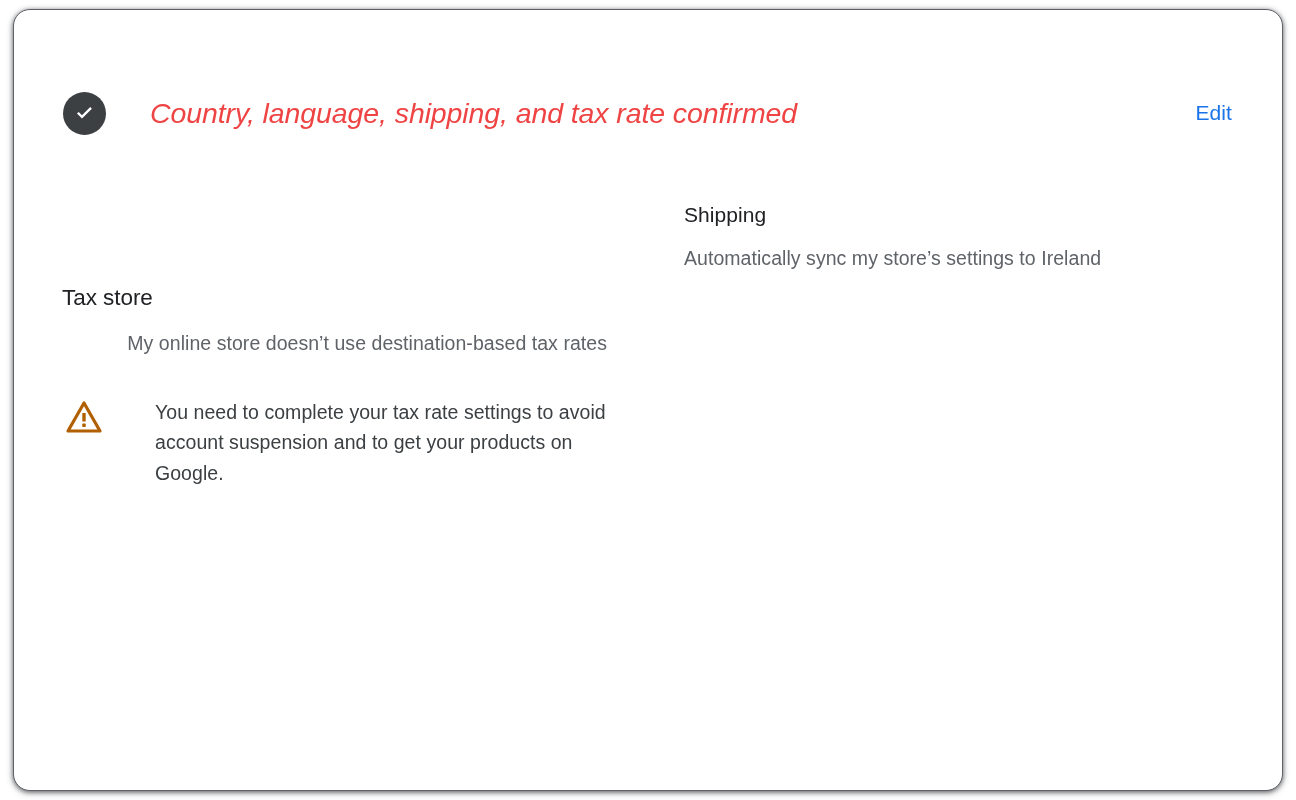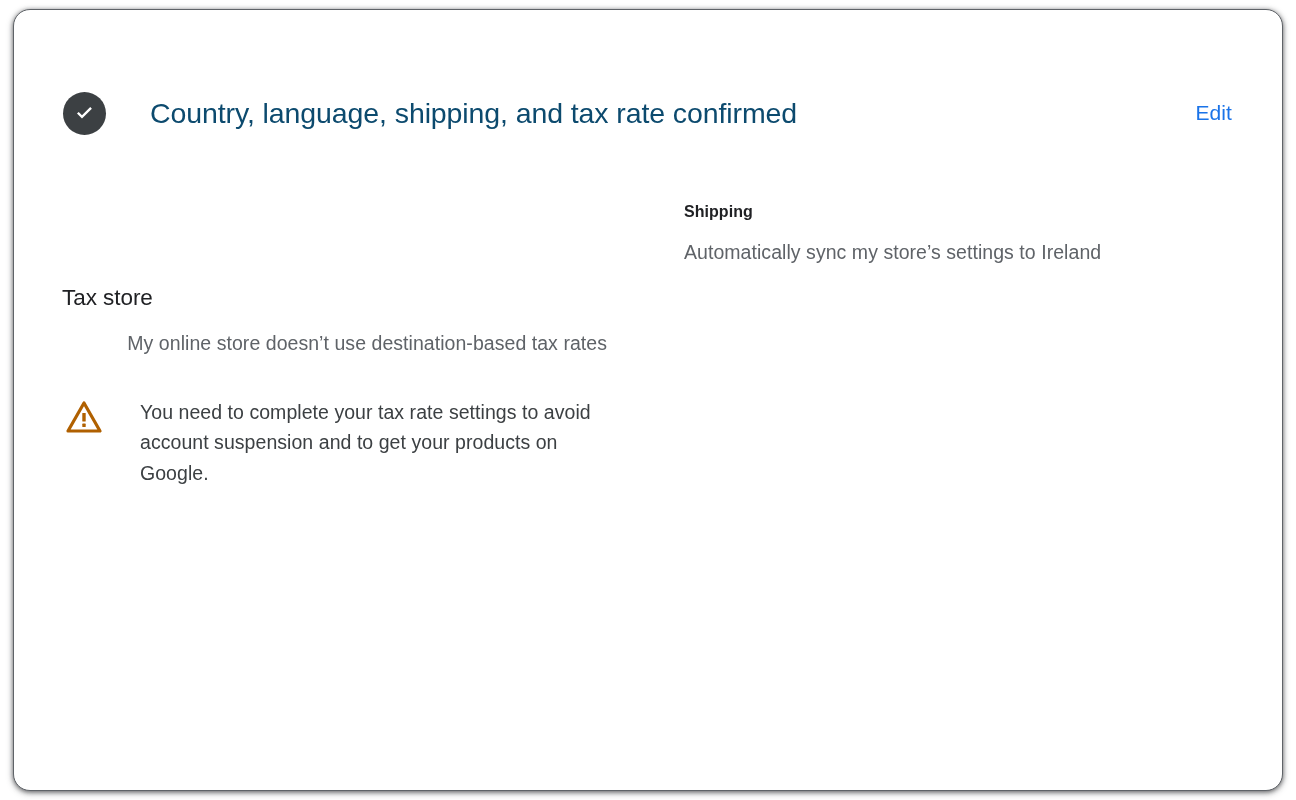--- a/index.html
+++ b/index.html
@@ -61,25 +61,26 @@
     display: flex;
     align-items: center;
     justify-content: center;
     margin-left: 14px;
   }
   .check-icon svg { display: block; }
 
   .header-title {
     font-size: 28.5px;
     font-weight: 400;
-    color: #0c4a6e;
+    color: #ef4444;
     letter-spacing: -0.1px;
     margin-left: 44px;
     white-space: nowrap;
     line-height: 1.2;
+    font-style: italic;
   }
 
   .edit-link {
     margin-left: auto;
     font-size: 21px;
     font-weight: 500;
     color: #1a73e8;
     letter-spacing: 0.1px;
     cursor: pointer;
     text-decoration: none;
@@ -112,24 +113,23 @@
   .section-heading {
     font-size: 22.5px;
     font-weight: 500;
     color: #202124;
     line-height: 1.25;
     letter-spacing: -0.05px;
     margin: 0 0 17px 0;
   }
 
   .section-heading.small {
-    font-size: 16px;
+    font-size: 21px;
     margin-bottom: 16px;
     letter-spacing: 0.05px;
-    font-weight: bold;
   }
 
   .body-text {
     font-size: 19.5px;
     font-weight: 400;
     color: #5f6368;
     line-height: 1.52;
     letter-spacing: 0.05px;
     margin: 0;
   }
@@ -167,21 +167,21 @@
   }
   .warn-icon svg { display: block; }
 
   .warning-text {
     font-size: 19.5px;
     font-weight: 400;
     color: #3c4043;
     line-height: 1.57;
     letter-spacing: 0.05px;
     max-width: 490px;
-    margin-left: 34px;
+    margin-left: 49px;
   }
 </style>
 </head>
 <body>
 
 <div id="stage">
 
   <div class="card">
     <div class="card-inner">
 

